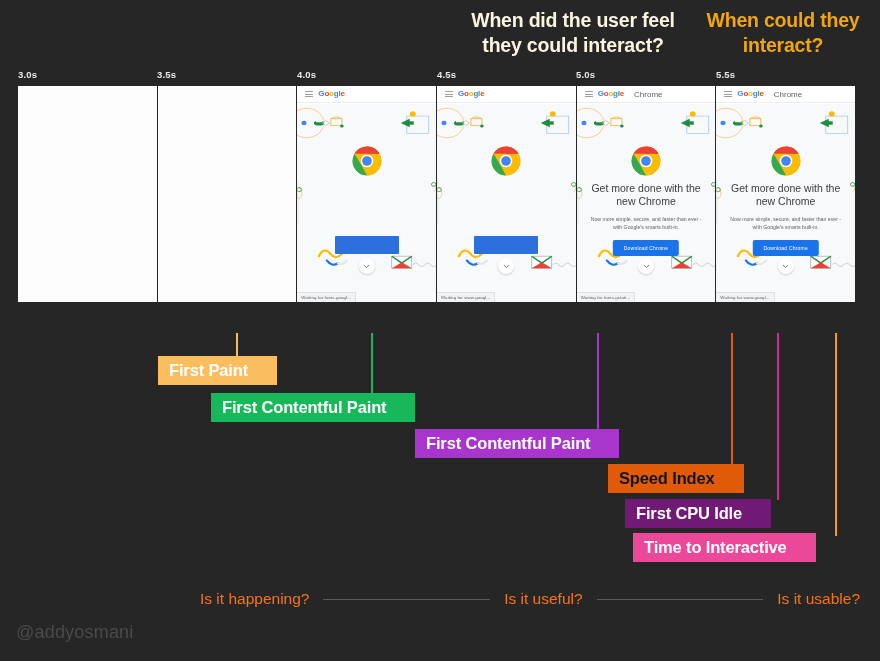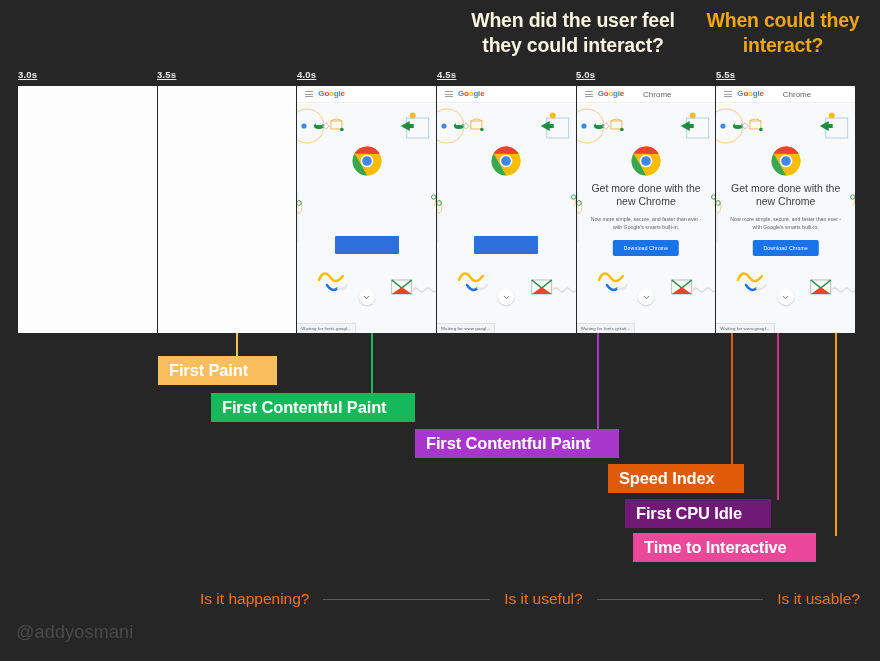--- a/index.html
+++ b/index.html
@@ -24,28 +24,27 @@
   #heading-could { left: 700px; top: 8px; width: 166px; color: #F2A50C; }
 
   
   .tick-label {
     position: absolute;
     top: 69px;
     font-size: 9.5px;
     font-weight: 700;
     color: #E8E8E8;
     letter-spacing: 0.2px;
-    text-decoration: underline;
   }
 
   
   #filmstrip {
     position: absolute;
     left: 18px; top: 86px;
-    width: 837px; height: 247px;
+    width: 837px; height: 216px;
     display: flex;
     gap: 1px;
     background: #262626;
   }
   .frame {
     position: relative;
     flex: 1 1 0;
     background: #ffffff;
     overflow: hidden;
   }
@@ -61,21 +60,21 @@
   }
   .hamburger { display: inline-block; width: 8px; }
   .hamburger i { display: block; height: 1px; background: #9aa0a6; margin: 1.6px 0; }
   .g-logo { font-size: 8px; font-weight: 700; letter-spacing: -0.2px; line-height: 1; }
   .g-logo span:nth-child(1) { color: #4285F4; }
   .g-logo span:nth-child(2) { color: #EA4335; }
   .g-logo span:nth-child(3) { color: #FBBC05; }
   .g-logo span:nth-child(4) { color: #4285F4; }
   .g-logo span:nth-child(5) { color: #34A853; }
   .g-logo span:nth-child(6) { color: #EA4335; }
-  .g-word { font-size: 8px; color: #5f6368; margin-left: 14px; }
+  .g-word { font-size: 8px; color: #5f6368; margin-left: 5px; }
 
   
   .fr-body {
     position: absolute; left: 0; top: 18px; right: 0; bottom: 0;
     background: #f7f9fa;
   }
   .fr-deco { position: absolute; left: 0; top: 0; width: 100%; height: 100%; }
 
   .chrome-ball {
     position: absolute; left: 50%; top: 42px;
@@ -412,21 +411,21 @@
     </div>
 
   <div id="metrics-layer">
       <div class="connector" style="left: 236px; top: 333px; height: 25px; background: rgb(251, 190, 94);"></div>
       <div class="metric" style="left: 158px; top: 356px; background: rgb(251, 190, 94); color: rgb(255, 255, 255);">First Paint</div>
       <div class="connector" style="left: 371px; top: 333px; height: 60px; background: rgb(23, 184, 90);"></div>
       <div class="metric" style="left: 211px; top: 393px; background: rgb(23, 184, 90); color: rgb(255, 255, 255);">First Contentful Paint</div>
       <div class="connector" style="left: 597px; top: 333px; height: 96px; background: rgb(169, 54, 204);"></div>
       <div class="metric" style="left: 415px; top: 429px; background: rgb(169, 54, 204); color: rgb(255, 255, 255);">First Contentful Paint</div>
       <div class="connector" style="left: 731px; top: 333px; height: 132px; background: rgb(224, 90, 8);"></div>
-      <div class="metric" style="left: 608px; top: 464px; background: rgb(224, 90, 8); color: #ffffff;">Speed Index</div>
+      <div class="metric" style="left: 608px; top: 464px; background: rgb(224, 90, 8); color: #0f172a;">Speed Index</div>
       <div class="connector" style="left: 777px; top: 333px; height: 167px; background: rgb(212, 43, 145);"></div>
       <div class="metric" style="left: 625px; top: 499px; background: #701a75; color: rgb(255, 255, 255);">First CPU Idle</div>
       <div class="connector" style="left: 835px; top: 333px; height: 203px; background: rgb(251, 154, 7);"></div>
       <div class="metric" style="left: 633px; top: 533px; background: #ec4899; color: rgb(255, 255, 255);">Time to Interactive</div>
     </div>
 
   <div id="questions">
     <span class="q-text">Is it happening?</span>
     <span class="q-rule"></span>
     <span class="q-text">Is it useful?</span>

